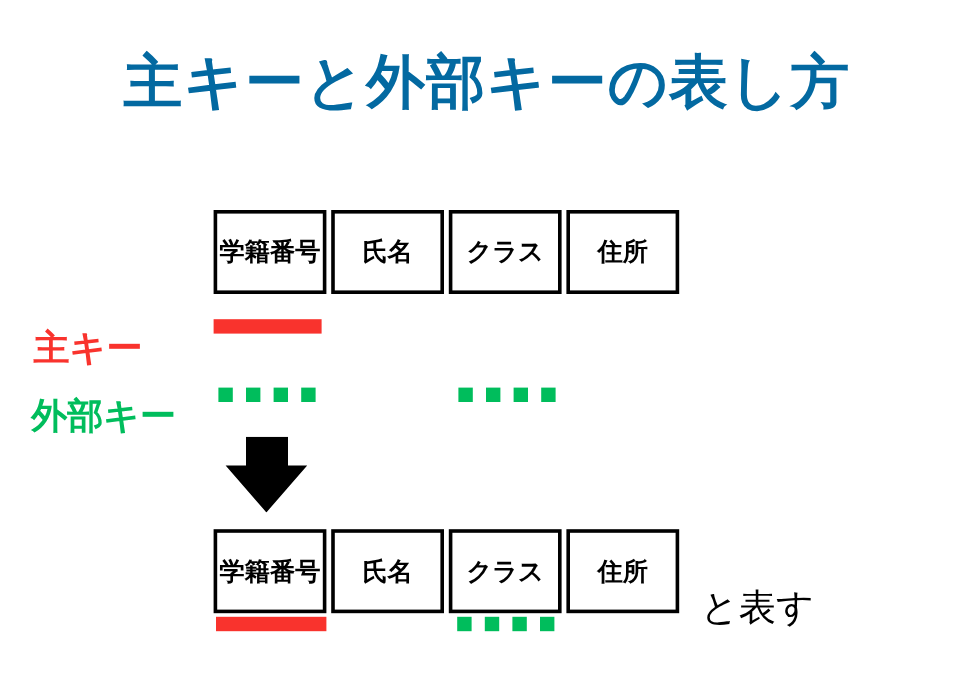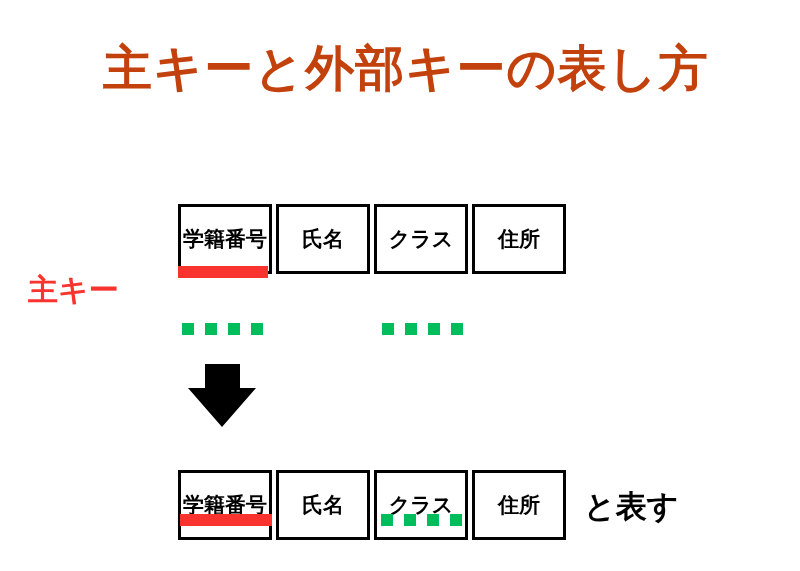--- a/index.html
+++ b/index.html
@@ -18,21 +18,21 @@
   }
   .title {
     position: absolute;
     left: 103px;
     top: 36px;
     margin: 0;
     font-size: 49px;
     font-weight: 700;
     letter-spacing: 1px;
     white-space: nowrap;
-    color: #c2410c;
+    color: #0369a1;
   }
   .table-label {
     position: absolute;
     left: 154px;
     top: 114px;
     font-size: 31px;
     font-weight: 700;
     white-space: nowrap;
   }
   .table-row {
@@ -49,21 +49,20 @@
     height: 70px;
     border: 3px solid #000;
     background: #fff;
     display: flex;
     align-items: center;
     justify-content: center;
     font-size: 21px;
     font-weight: 700;
     white-space: nowrap;
     letter-spacing: 0px;
-    margin-top: 29px;
   }
   .legend-label {
     position: absolute;
     font-size: 30px;
     font-weight: 700;
     white-space: nowrap;
     margin-top: 20px;
   }
   .legend-label.pk { left: 28px; top: 250px; color: var(--pk, #F9332D); }
   .legend-label.fk { left: 26px; top: 307px; color: var(--fk, #00BD5C); }
@@ -92,21 +91,21 @@
     left: 187px;
     top: 364px;
     width: 70px;
     height: 63px;
   }
   .caption {
     position: absolute;
     left: 584px;
     top: 486px;
     font-size: 31px;
-    font-weight: 700;
+    font-weight: 400;
     white-space: nowrap;
   }
 </style>
 </head>
 <body>
 
 <div class="slide" style="--pk: #F9332D; --fk: #00BD5C; --bg: #FFFFFF;">
 
   <h1 class="title">主キーと外部キーの表し方</h1>
 
@@ -114,20 +113,21 @@
   <div class="table-row top">
     <div class="cell">学籍番号</div>
     <div class="cell">氏名</div>
     <div class="cell">クラス</div>
     <div class="cell">住所</div>
   </div>
 
   <div class="legend-label pk">主キー</div>
   <div class="pk-bar legend"></div>
 
+  <div class="legend-label fk">外部キー</div>
   <div class="fk-dashes legend-a">
     <span class="dash"></span>
     <span class="dash"></span>
     <span class="dash"></span>
     <span class="dash"></span>
   </div>
   <div class="fk-dashes legend-b">
     <span class="dash"></span>
     <span class="dash"></span>
     <span class="dash"></span>

